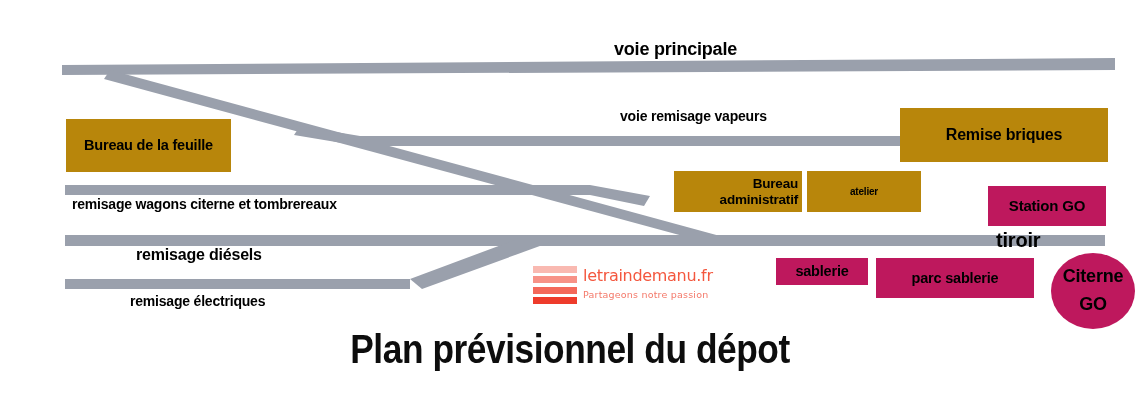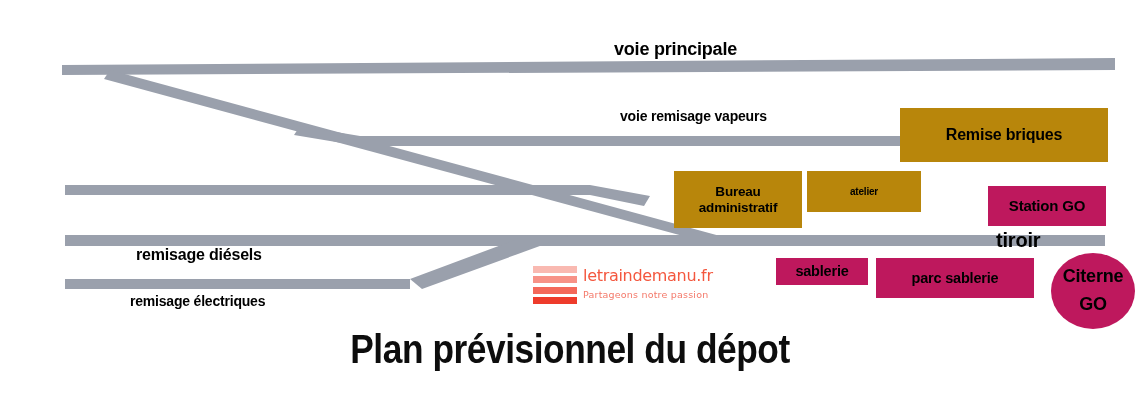--- a/index.html
+++ b/index.html
@@ -55,31 +55,33 @@
 
     <polygon fill="#9AA0AC" points="65,271 410,271 410,281 65,281"></polygon>
 
     <polygon fill="#9AA0AC" points="410,271 528,227 570,227 422,281"></polygon>
   </svg>
 
   <div class="label" style="left:614px;top:31px;font-size:18px;">voie principale</div>
 
   <div class="label" style="left:620px;top:100px;font-size:14px;">voie remisage vapeurs</div>
 
+  <div class="label" style="left:72px;top:188px;font-size:14px;">remisage wagons citerne et tombrereaux</div>
 
   <div class="label" style="left:136px;top:238px;font-size:16px;">remisage diésels</div>
 
   <div class="label" style="left:130px;top:285px;font-size:14px;">remisage électriques</div>
 
   <div class="label" style="left:996px;top:221px;font-size:20px;">tiroir</div>
 
+  <div class="bldg gold" style="left:66px;top:111px;width:145px;height:53px;font-size:14.5px;padding:0 10px;">Bureau de la feuille</div>
 
   <div class="bldg gold" style="left:900px;top:100px;width:208px;height:54px;font-size:16px;">Remise briques</div>
 
-  <div class="bldg gold" style="left:674px;top:163px;width:120px;height:41px;font-size:13.5px;padding:8px 4px;">Bureau administratif</div>
+  <div class="bldg gold" style="left:674px;top:163px;width:120px;height:41px;font-size:13.5px;padding:0 4px;text-align:right;">Bureau administratif</div>
 
   <div class="bldg gold" style="left:807px;top:163px;width:114px;height:41px;font-size:10px;">atelier</div>
 
   <div class="bldg olive" style="left:988px;top:178px;width:118px;height:40px;font-size:15px;">Station GO</div>
 
   <div class="bldg olive" style="left:776px;top:250px;width:92px;height:27px;font-size:14.5px;">sablerie</div>
 
   <div class="bldg olive" style="left:876px;top:250px;width:158px;height:40px;font-size:14.5px;">parc sablerie</div>
 
   <div class="bldg olive circle" style="left:1051px;top:245px;width:76px;height:76px;font-size:18px;line-height:1.55;padding:0 4px;">Citerne GO</div>

